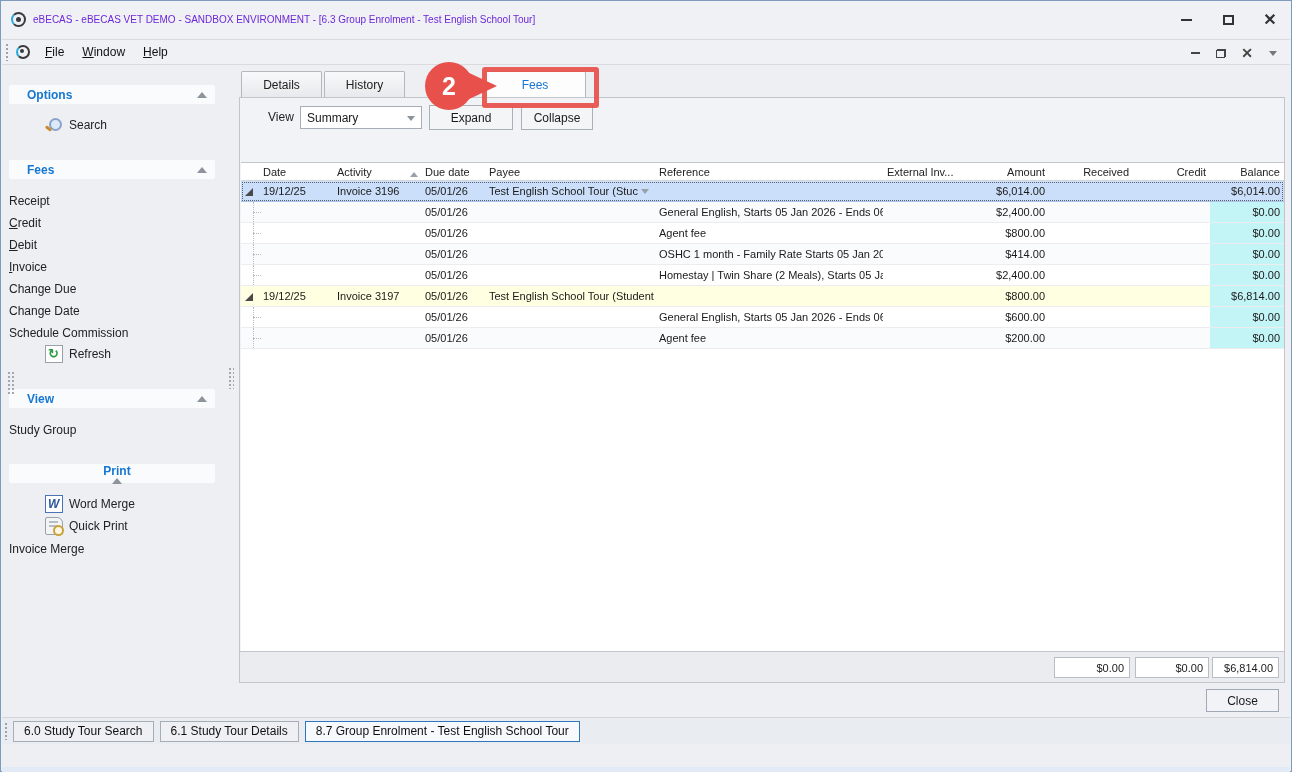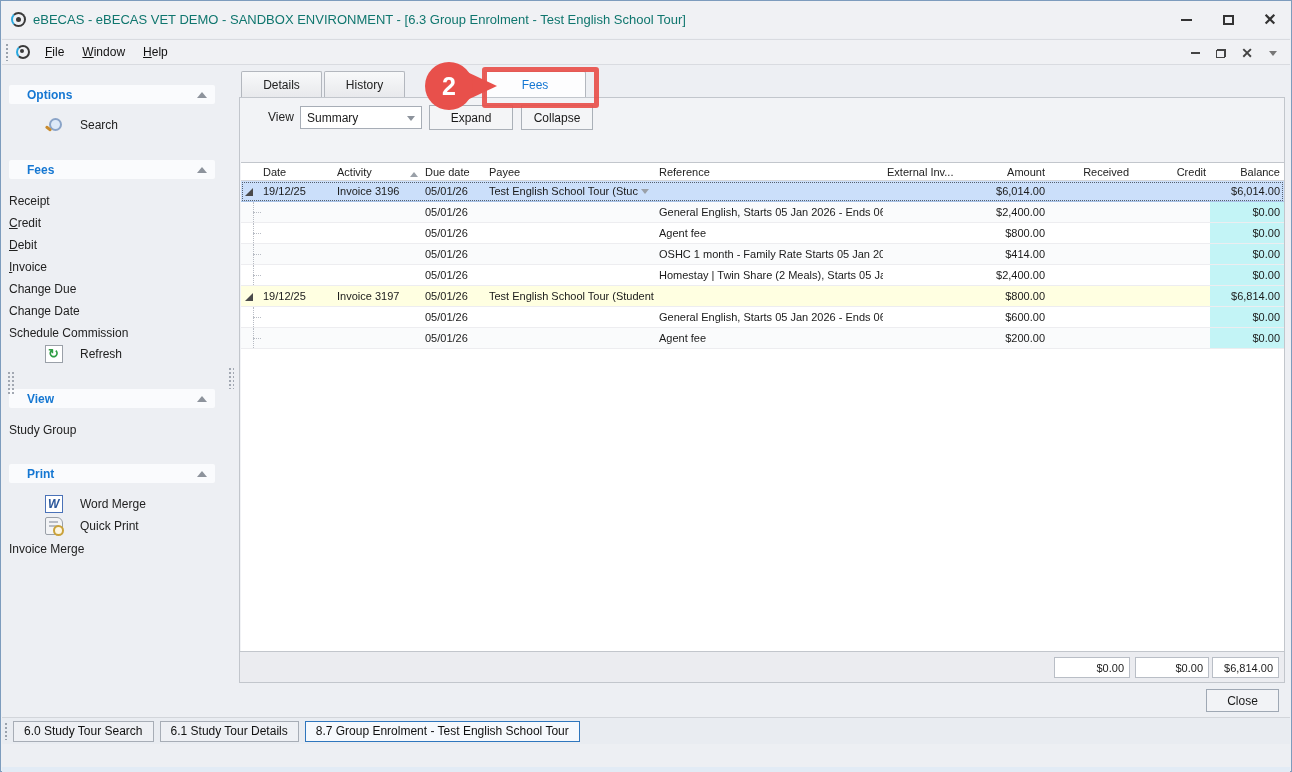--- a/index.html
+++ b/index.html
@@ -5,21 +5,21 @@
   * { margin:0; padding:0; box-sizing:border-box; }
   html,body { width:1292px; height:772px; overflow:hidden; }
   body { font-family:"Liberation Sans", sans-serif; font-size:12px; color:#1a1a1a; background:#c8d4e0; }
 
   .window { position:absolute; inset:0; background:#edeff3; border:1px solid #7d9cbd; }
 
   
   .titlebar { position:absolute; left:0; top:0; right:0; height:37px; background:#f0f1f4; display:flex; align-items:center; padding-left:10px; }
   .app-logo { width:15px; height:15px; border-radius:50%; border:2px solid #3a3a3a; border-left-color:#29a8df; position:relative; margin-right:7px; flex:0 0 auto; }
   .app-logo::after { content:""; position:absolute; left:3px; top:3px; width:5px; height:5px; border-radius:50%; background:#3a3a3a; }
-  .titlebar .title { font-size:13px; color:#0f766e; white-space:nowrap; }
+  .titlebar .title { font-size:10px; color:#6d28d9; white-space:nowrap; }
   .win-controls { position:absolute; right:12px; top:0; height:37px; display:flex; align-items:center; gap:24px; }
   .wc { width:18px; height:18px; display:flex; align-items:center; justify-content:center; color:#333; }
   .wc .bar { width:11px; height:2px; background:#333; }
   .wc .box { width:11px; height:10px; border:2px solid #333; }
   .wc.close { font-size:16px; font-weight:bold; }
 
   
   .menubar { position:absolute; left:1px; top:38px; right:1px; height:26px; background:#f0f1f4; border-top:1px solid #d9dbe0; border-bottom:1px solid #d9dbe0; display:flex; align-items:center; }
   .grip-v { width:5px; height:18px; margin:0 4px 0 3px; background-image:radial-gradient(#9aa2ac 1px, transparent 1.1px); background-size:4px 4px; }
   .menu-logo { width:14px; height:14px; border-radius:50%; border:2px solid #3a3a3a; border-left-color:#29a8df; position:relative; margin:0 6px 0 2px; }
@@ -33,21 +33,21 @@
   .mdi .restore::before { content:""; position:absolute; right:0; top:0; width:7px; height:6px; border:1px solid #444; }
   .mdi .restore::after { content:""; position:absolute; left:0; bottom:0; width:7px; height:6px; border:1px solid #444; background:#f0f1f4; }
   .mdi.close { font-size:14px; font-weight:bold; }
   .mdi .caret { width:0; height:0; border-left:4px solid transparent; border-right:4px solid transparent; border-top:5px solid #777; }
 
   
   .sidebar { position:absolute; left:8px; top:70px; width:220px; bottom:62px; }
   .side-section-header { height:19px; display:flex; align-items:center; justify-content:space-between; background:#fafbfd; border-radius:2px; padding:0 8px 0 18px; margin-bottom:6px; }
   .side-section-header .t { color:#1577d2; font-weight:bold; font-size:12px; }
   .tri-up { width:0; height:0; border-left:5px solid transparent; border-right:5px solid transparent; border-bottom:6px solid #8d939c; }
-  .side-item { position:absolute; left:0; width:220px; height:18px; display:flex; align-items:center; color:#222;gap:11px; }
+  .side-item { position:absolute; left:0; width:220px; height:18px; display:flex; align-items:center; color:#222; }
   .side-item .lbl { }
   .side-item.has-icon .lbl { margin-left:0; }
   .side-item u { text-decoration:underline; }
   .side-icon { width:18px; height:18px; margin-left:36px; margin-right:6px; position:relative; flex:0 0 auto; }
   
   .icon-search::before { content:""; position:absolute; left:4px; top:2px; width:9px; height:9px; border:2px solid #8aa4c8; border-radius:50%; background:#dce9f8; }
   .icon-search::after { content:""; position:absolute; left:0px; top:11px; width:7px; height:3px; background:#c98b2d; border-radius:2px; transform:rotate(35deg); }
   
   .icon-refresh { border:1px solid #9aa0a8; background:#fff; }
   .icon-refresh::before { content:"\21BB"; position:absolute; left:2px; top:0px; color:#2f9e44; font-size:13px; font-weight:bold; }
@@ -194,21 +194,21 @@
         <span class="side-icon icon-refresh"></span>
         <span class="lbl">Refresh</span>
       </div>
       <div class="side-section-header" style="position: absolute; top: 318px; left: 0px; width: 206px;">
         <span class="t">View</span>
         <span class="tri-up"></span>
       </div>
       <div class="side-item" style="top: 350px;">
         <span class="lbl">Study Group</span>
       </div>
-      <div class="side-section-header" style="position: absolute; top: 393px; left: 0px; width: 206px;">
+      <div class="side-section-header" style="position: absolute; top: 393px; left: 0px; width: 206px; flex-direction: column;">
         <span class="t">Print</span>
         <span class="tri-up"></span>
       </div>
       <div class="side-item has-icon" style="top: 424px;">
         <span class="side-icon icon-word"></span>
         <span class="lbl">Word Merge</span>
       </div>
       <div class="side-item has-icon" style="top: 446px;">
         <span class="side-icon icon-print"></span>
         <span class="lbl">Quick Print</span>

